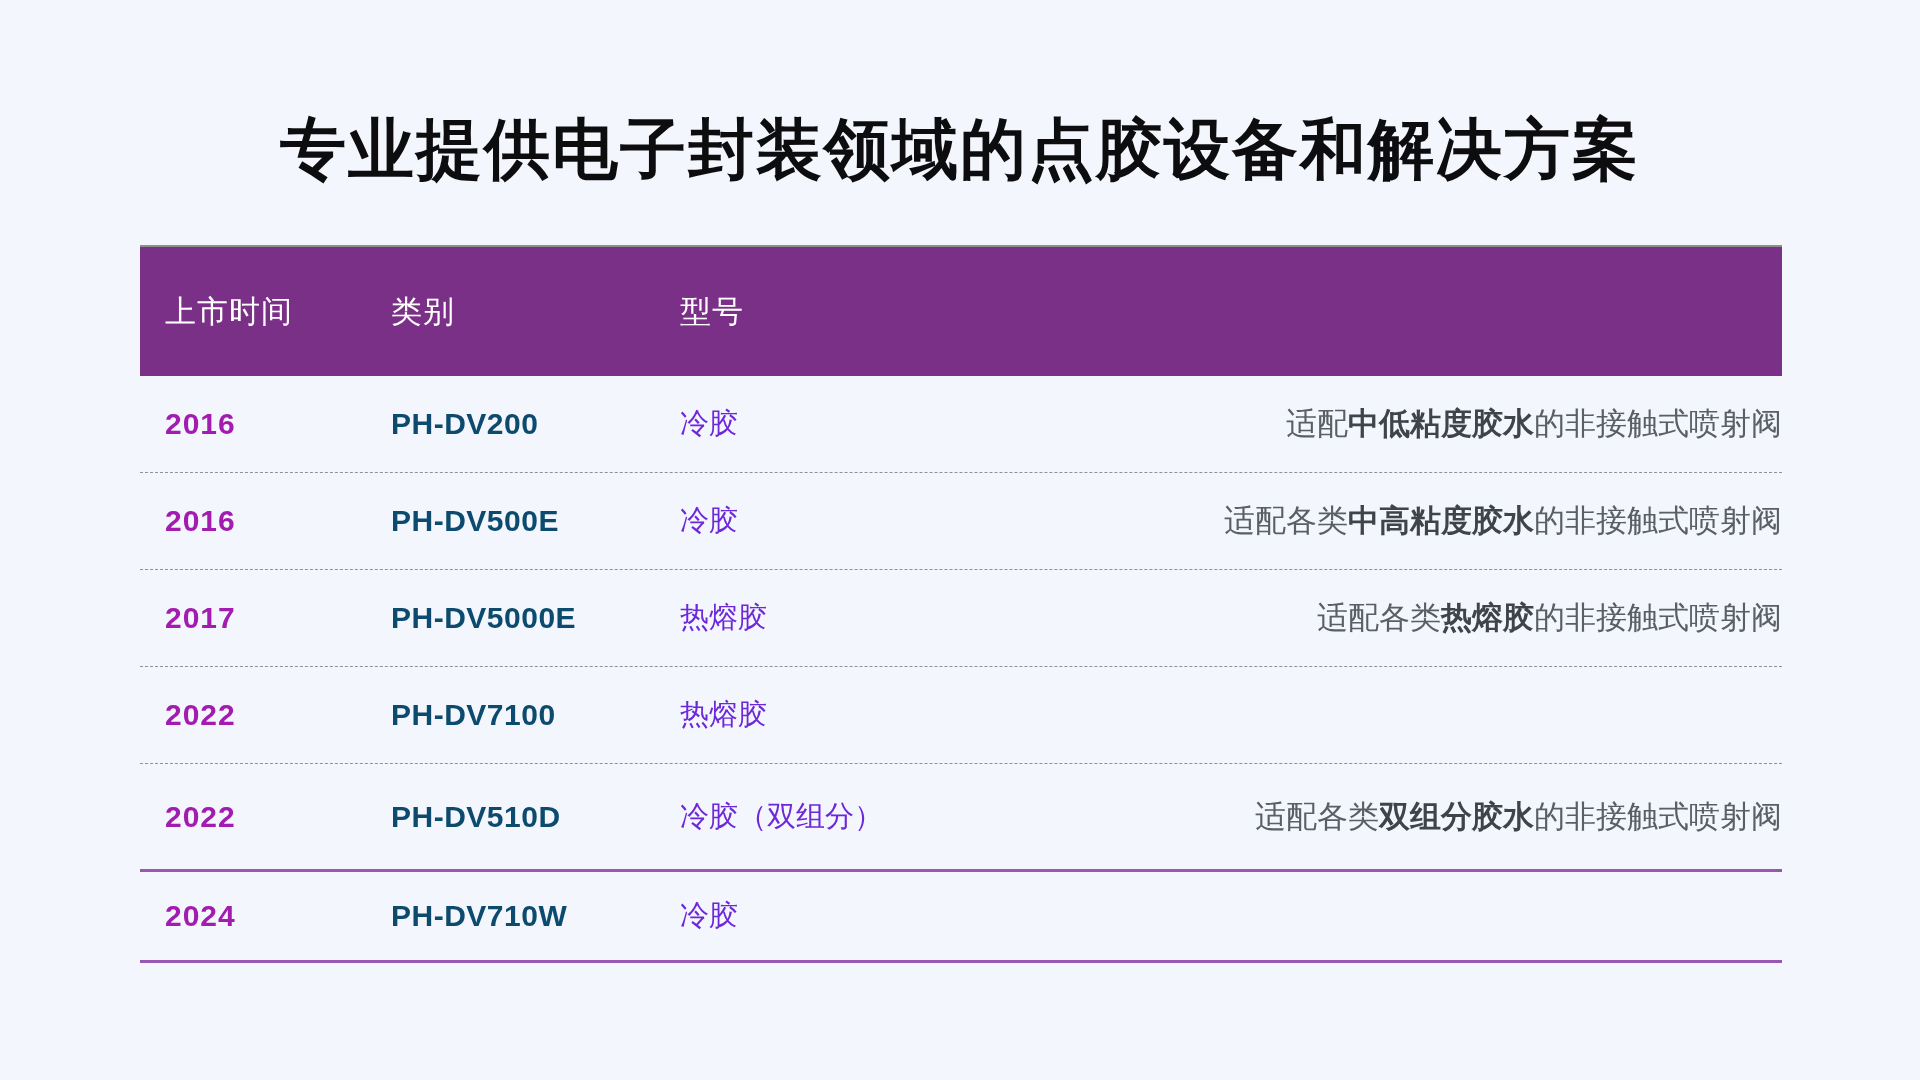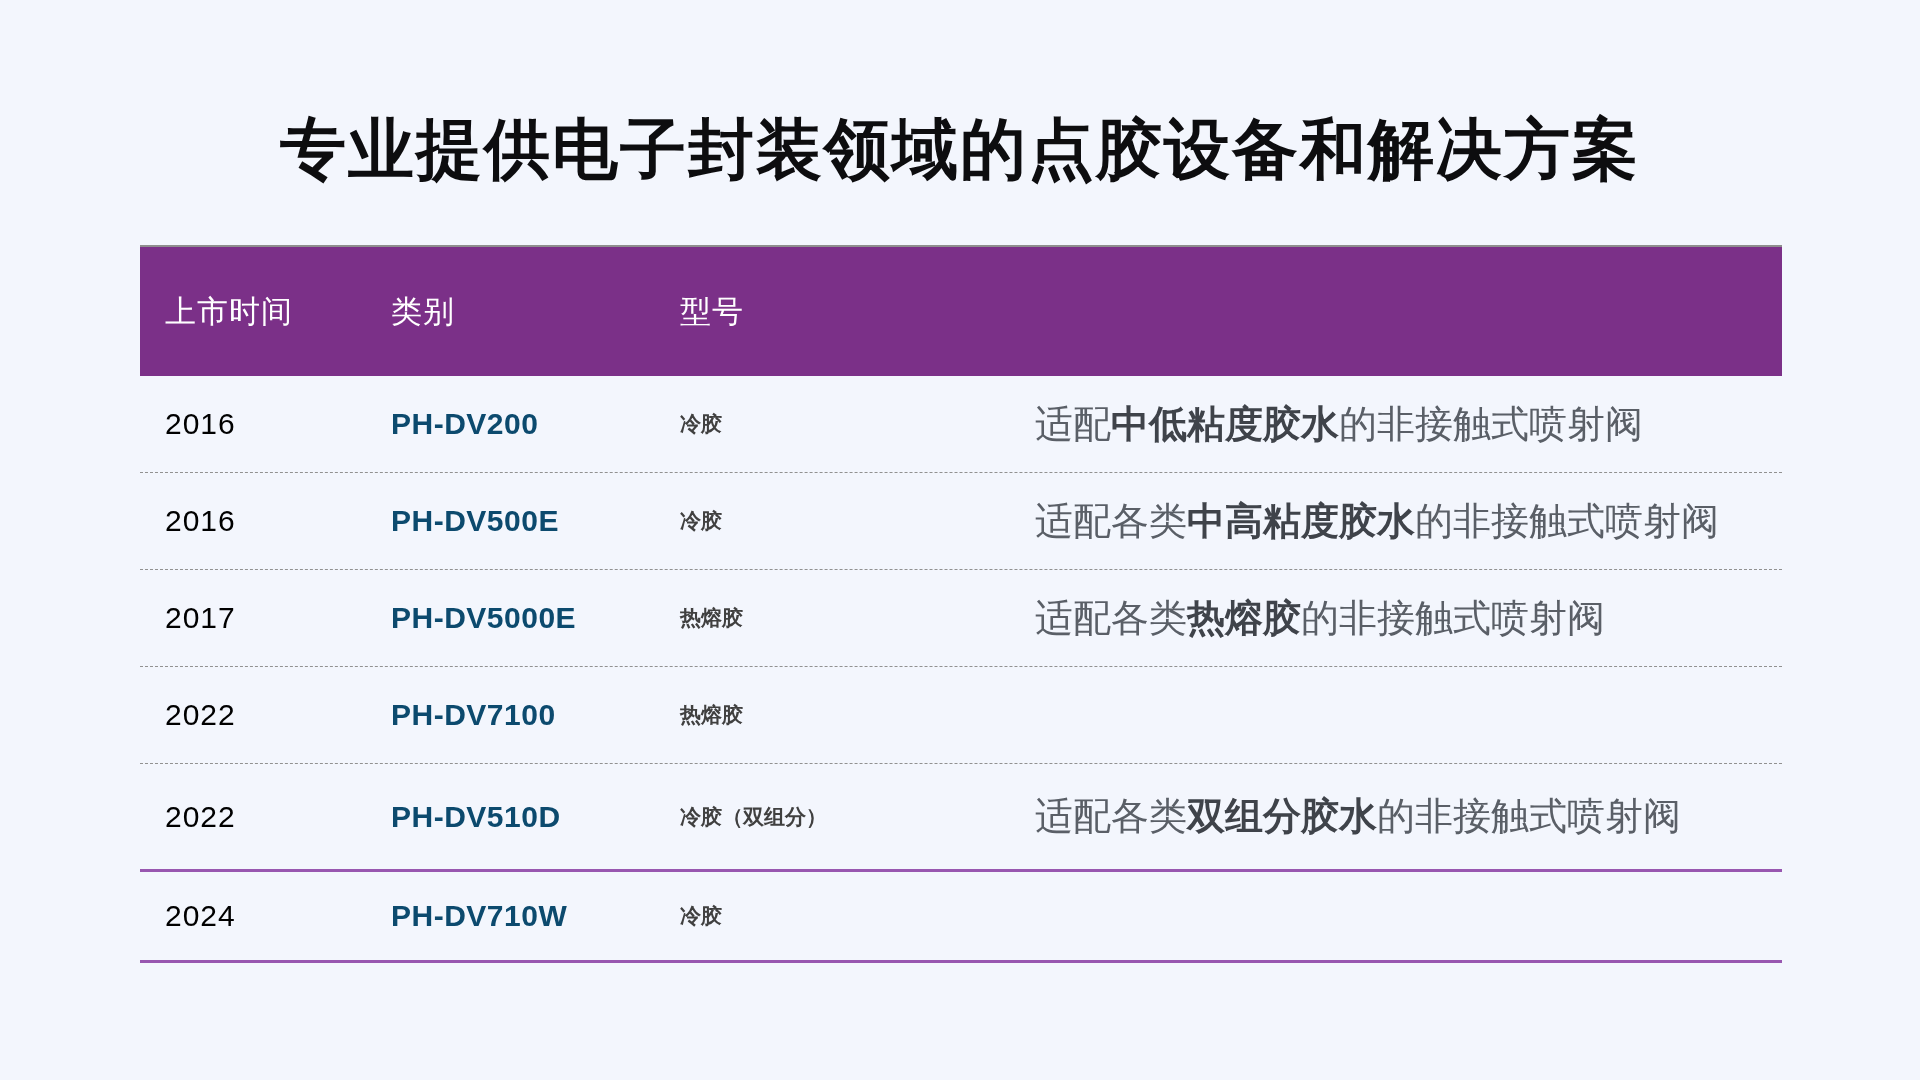--- a/index.html
+++ b/index.html
@@ -55,24 +55,24 @@
     display: grid;
     grid-template-columns: 226px 289px 355px 1fr;
     align-items: center;
     height: 97px;
     box-sizing: border-box;
     border-bottom: 1px dashed #919191;
   }
   .tr:nth-child(5) { border-bottom: 3px solid var(--accent); height: 108px; }
   .tr:nth-child(6) { border-bottom: 3px solid var(--accent); height: 91px; }
   .td { padding-left: 25px; font-size: 30px; }
-  .td.time     { color: #000000; font-weight: 400; letter-spacing: 1px; }
+  .td.time     { color: #a21caf; font-weight: 700; letter-spacing: 1px; }
   .td.model    { color: #0c4a6e; font-weight: 700; letter-spacing: 0.5px; }
-  .td.category { color: #404040; font-weight: 700; font-size: 21px; }
-  .td.features { font-size: 38px; color: #5a5f67; font-weight: 400; }
+  .td.category { color: #6d28d9; font-weight: 400; font-size: 29px; }
+  .td.features { font-size: 31px; color: #5a5f67; font-weight: 400; text-align: right; }
   .td.features b { color: #3f434a; font-weight: 700; }
 </style>
 </head>
 <body>
 
 <div class="page">
   <h1 class="title">专业提供电子封装领域的点胶设备和解决方案</h1>
 
   <div class="table">
     <div class="thead">

